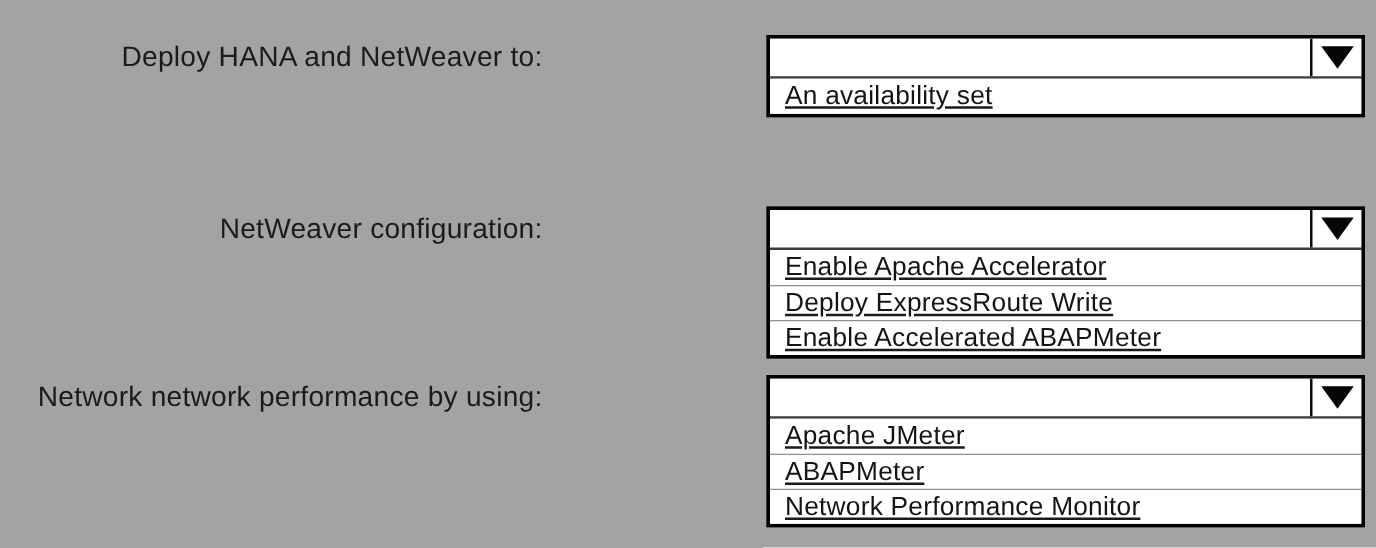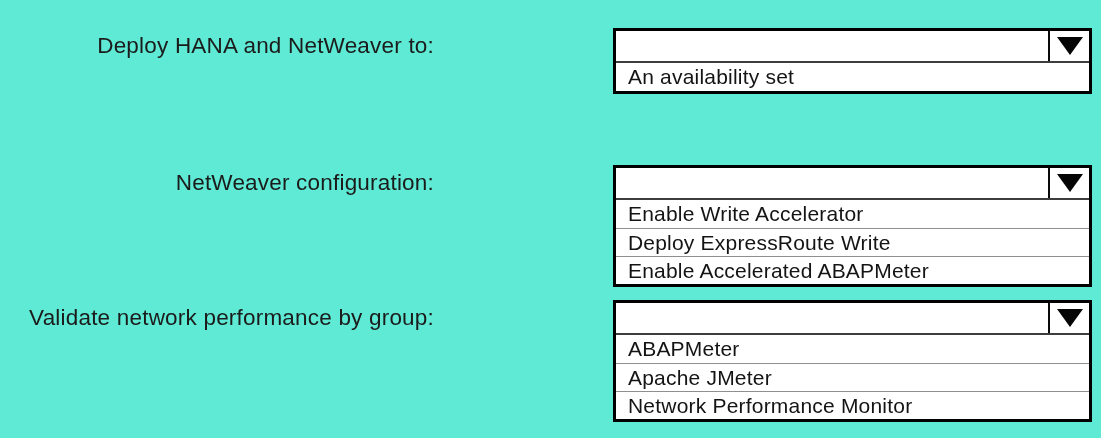--- a/index.html
+++ b/index.html
@@ -5,21 +5,21 @@
   * { margin: 0; padding: 0; box-sizing: border-box; }
   html, body { background: #ffffff; }
   body {
     font-family: "Liberation Sans", "DejaVu Sans", sans-serif;
     color: #1b1b1b;
   }
   .canvas {
     position: relative;
     width: 1101px;
     height: 438px;
-    background: #5eead4;
+    background: #a3a3a3;
     overflow: hidden;
   }
   .qrow { position: absolute; left: 0; width: 1101px; }
   .row-1 { top: 28px; }
   .row-2 { top: 165px; }
   .row-3 { top: 300px; }
 
   .qlabel {
     position: absolute;
     left: 0;
@@ -65,20 +65,21 @@
   }
   .dd-arrow {
     width: 0;
     height: 0;
     border-left: 13px solid transparent;
     border-right: 13px solid transparent;
     border-top: 18px solid #050505;
   }
   .dd-options {
     border-top: 2px solid #3d3d3d;
+    text-decoration: underline;
   }
   .dd-option {
     height: 28px;
     line-height: 27px;
     padding-left: 12px;
     font-size: 21px;
     letter-spacing: 0.2px;
     color: #141414;
     background: #ffffff;
     white-space: nowrap;
@@ -111,37 +112,37 @@
   <div class="qrow row-2">
     <div class="qlabel">NetWeaver configuration:</div>
     <div class="dropdown">
       <div class="dd-header">
         <div class="dd-value"></div>
         <div class="dd-arrow-cell">
           <span class="dd-arrow"></span>
         </div>
       </div>
       <div class="dd-options">
-        <div class="dd-option">Enable Write Accelerator</div>
+        <div class="dd-option">Enable Apache Accelerator</div>
         <div class="dd-option">Deploy ExpressRoute Write</div>
         <div class="dd-option">Enable Accelerated ABAPMeter</div>
       </div>
     </div>
   </div>
 
   <div class="qrow row-3">
-    <div class="qlabel">Validate network performance by group:</div>
+    <div class="qlabel">Network network performance by using:</div>
     <div class="dropdown">
       <div class="dd-header">
         <div class="dd-value"></div>
         <div class="dd-arrow-cell">
           <span class="dd-arrow"></span>
         </div>
       </div>
       <div class="dd-options">
+        <div class="dd-option">Apache JMeter</div>
         <div class="dd-option">ABAPMeter</div>
-        <div class="dd-option">Apache JMeter</div>
         <div class="dd-option">Network Performance Monitor</div>
       </div>
     </div>
   </div>
 
 </div>
 
 </body></html>

